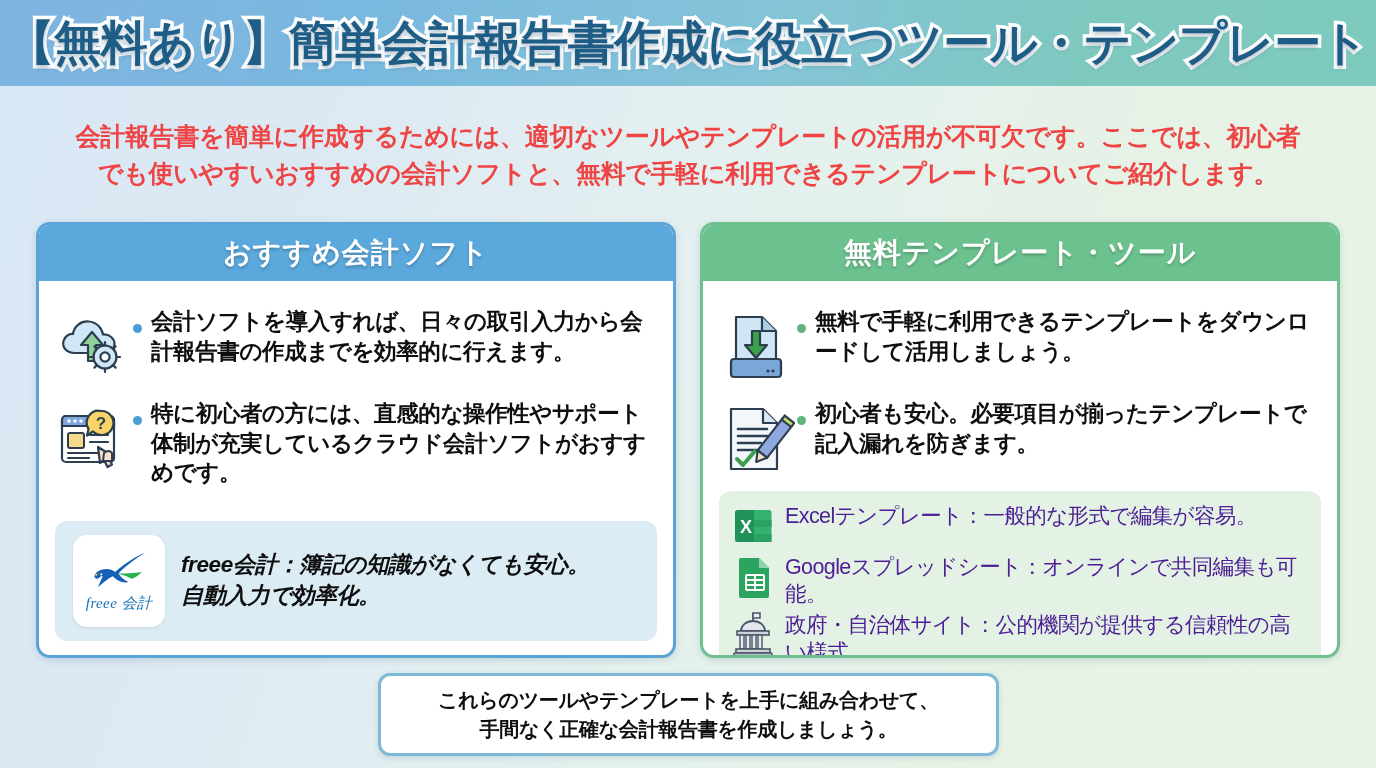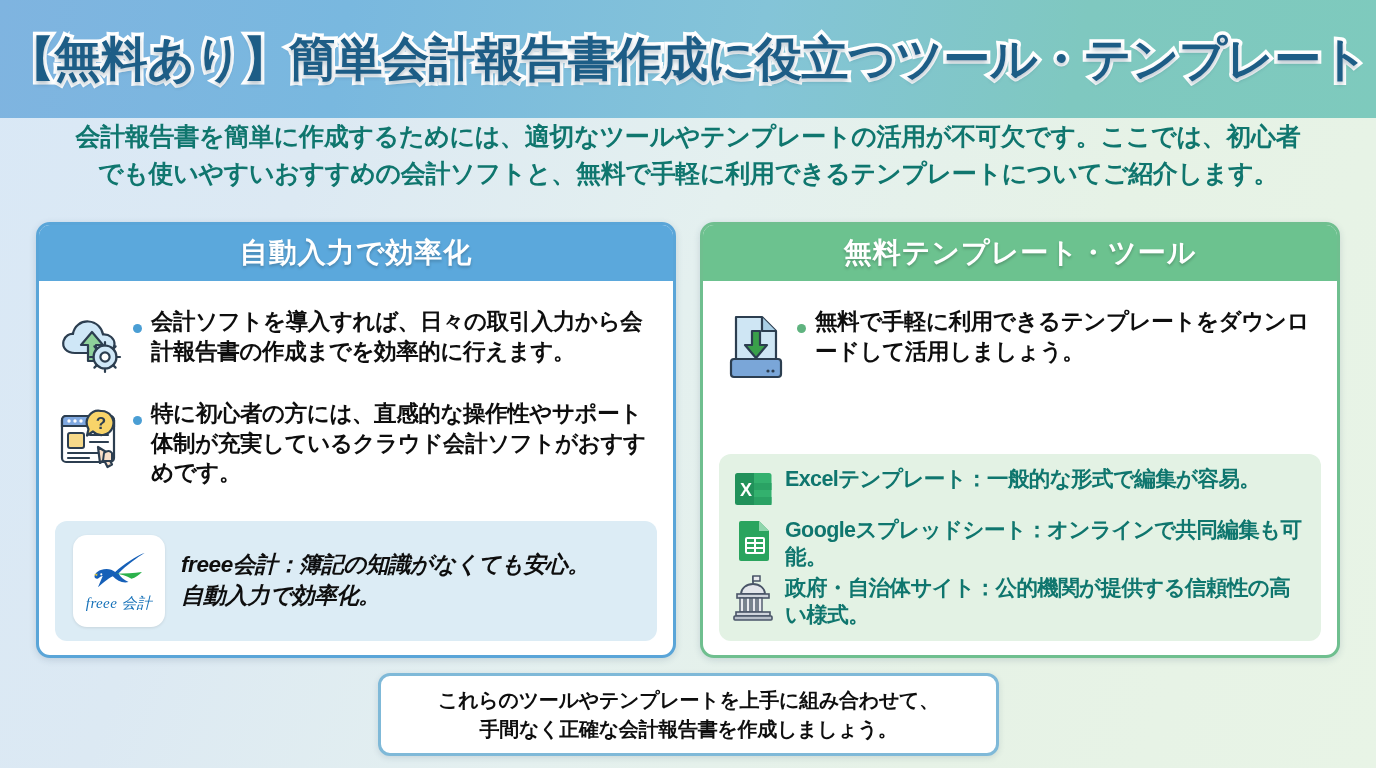--- a/index.html
+++ b/index.html
@@ -14,21 +14,21 @@
     font-family: "Liberation Sans", "DejaVu Sans", sans-serif;
     background: linear-gradient(110deg, #d9e8f6 0%, #dce9f3 22%, #e4f0ef 48%, #e6f2e6 72%, #e8f4e6 100%);
     position: relative;
   }
 
   
   .header-banner {
     position: absolute;
     left: 0; top: 0;
     width: 1376px;
-    height: 118px;
+    height: 86px;
     background: linear-gradient(100deg, #7fb4e0 0%, #79b8df 25%, #84c4d8 55%, #7fc8c0 78%, #7ecabd 100%);
     display: flex;
     align-items: center;
     justify-content: center;
   }
   .header-title {
     font-size: 47px;
     font-weight: bold;
     color: #1d5d86;
     letter-spacing: -0.5px;
@@ -42,21 +42,21 @@
   .subtitle-wrap {
     position: absolute;
     left: 0; top: 118px;
     width: 1376px;
     text-align: center;
     padding: 0 46px;
   }
   .subtitle-line {
     font-size: 25px;
     font-weight: bold;
-    color: #0f766e;
+    color: #ef4444;
     line-height: 1.48;
     letter-spacing: -0.3px;
   }
 
   
   .cards-row {
     position: absolute;
     left: 36px; top: 222px;
     width: 1304px;
     height: 436px;
@@ -182,22 +182,22 @@
     margin-bottom: 2px;
   }
   .tool-icon {
     flex: 0 0 auto;
     width: 48px; height: 48px;
     margin-right: 8px;
     margin-top: 1px;
   }
   .tool-text {
     font-size: 21.5px;
-    font-weight: bold;
-    color: #0f766e;
+    font-weight: normal;
+    color: #4c1d95;
     line-height: 1.26;
     letter-spacing: -0.6px;
     flex: 1 1 auto;
     padding-top: 2px;
   }
 
   
   .footer-callout {
     position: absolute;
     left: 378px;
@@ -230,21 +230,21 @@
 
 <div class="subtitle-wrap">
   <div class="subtitle-line">会計報告書を簡単に作成するためには、適切なツールやテンプレートの活用が不可欠です。ここでは、初心者</div>
   <div class="subtitle-line">でも使いやすいおすすめの会計ソフトと、無料で手軽に利用できるテンプレートについてご紹介します。</div>
 </div>
 
 <div class="cards-row">
 
   <div class="card blue">
     <div class="card-header">
-      <span class="card-header-text">自動入力で効率化</span>
+      <span class="card-header-text">おすすめ会計ソフト</span>
     </div>
     <div class="card-body blue">
 
       <div class="bullet-row">
         <span class="bullet-icon">
           <svg viewBox="0 0 76 76" width="76" height="76">
             <path d="M20 44 C11 44 7 38 8.5 32 C10 26.5 15 24.5 18 25 C19 17 26 12 33.5 12.5 C41.5 13 47 19 48 25.5 C54.5 25 59.5 29.5 59.5 35 C59.5 40.5 55 44 50 44 Z" fill="#cfe7f7" stroke="#2c3e50" stroke-width="2.2" stroke-linejoin="round"></path>
             <path d="M33 52 L33 36 L26 36 L37 23 L48 36 L41 36 L41 52 Z" fill="#8ed19a" stroke="#2c3e50" stroke-width="2.2" stroke-linejoin="round"></path>
             <g transform="translate(50,48)">
               <circle cx="0" cy="0" r="11.5" fill="#cfe7f7" stroke="#2c3e50" stroke-width="2.2"></circle>
@@ -324,20 +324,42 @@
             <path d="M33 22 L33 36 L26 36 L37 49 L48 36 L41 36 L41 22 Z" fill="#3aa04a" stroke="#2c3e50" stroke-width="2.2" stroke-linejoin="round"></path>
             <path d="M15 50 h44 a3 3 0 0 1 3 3 v12 a3 3 0 0 1 -3 3 h-44 a3 3 0 0 1 -3 -3 v-12 a3 3 0 0 1 3 -3 z" fill="#7aa6d8" stroke="#2c3e50" stroke-width="2.2"></path>
             <circle cx="54" cy="62" r="1.6" fill="#2c3e50"></circle>
             <circle cx="49" cy="62" r="1.6" fill="#2c3e50"></circle>
           </svg>
         </span>
         <span class="bullet-dot"></span>
         <span class="bullet-text">無料で手軽に利用できるテンプレートをダウンロードして活用しましょう。</span>
       </div>
 
+      <div class="bullet-row">
+        <span class="bullet-icon">
+          <svg viewBox="0 0 76 76" width="76" height="76">
+            <path d="M12 8 h32 l14 14 v46 h-46 z" fill="#f3f7fb" stroke="#2c3e50" stroke-width="2.2" stroke-linejoin="round"></path>
+            <path d="M44 8 v14 h14" fill="#dbe8f2" stroke="#2c3e50" stroke-width="2.2" stroke-linejoin="round"></path>
+            <g stroke="#2c3e50" stroke-width="2.6" stroke-linecap="round">
+              <line x1="19" y1="28" x2="48" y2="28"></line>
+              <line x1="19" y1="35" x2="48" y2="35"></line>
+              <line x1="19" y1="42" x2="42" y2="42"></line>
+              <line x1="19" y1="49" x2="38" y2="49"></line>
+            </g>
+            <path d="M18 58 l6 6 l12 -14" fill="none" stroke="#3aa04a" stroke-width="4" stroke-linecap="round" stroke-linejoin="round"></path>
+            <g transform="rotate(38 52 42)">
+              <rect x="46" y="16" width="12" height="40" fill="#8fa9e0" stroke="#2c3e50" stroke-width="2.2"></rect>
+              <path d="M46 56 h12 l-6 10 z" fill="#fadfc8" stroke="#2c3e50" stroke-width="2.2" stroke-linejoin="round"></path>
+              <rect x="46" y="12" width="12" height="5" fill="#c8d86e" stroke="#2c3e50" stroke-width="2.2"></rect>
+            </g>
+          </svg>
+        </span>
+        <span class="bullet-dot"></span>
+        <span class="bullet-text">初心者も安心。必要項目が揃ったテンプレートで記入漏れを防ぎます。</span>
+      </div>
 
       <div class="tools-box">
 
         <div class="tool-row">
           <span class="tool-icon">
             <svg viewBox="0 0 48 48" width="48" height="48">
               <rect x="6" y="8" width="22" height="32" rx="2.5" fill="#21915a"></rect>
               <path d="M25 8 h15 a2.5 2.5 0 0 1 2.5 2.5 v27 a2.5 2.5 0 0 1 -2.5 2.5 h-15 z" fill="#33b16e"></path>
               <rect x="25" y="18" width="17.5" height="7" fill="#2aa264"></rect>
               <rect x="25" y="32" width="17.5" height="8" fill="#2aa264"></rect>

